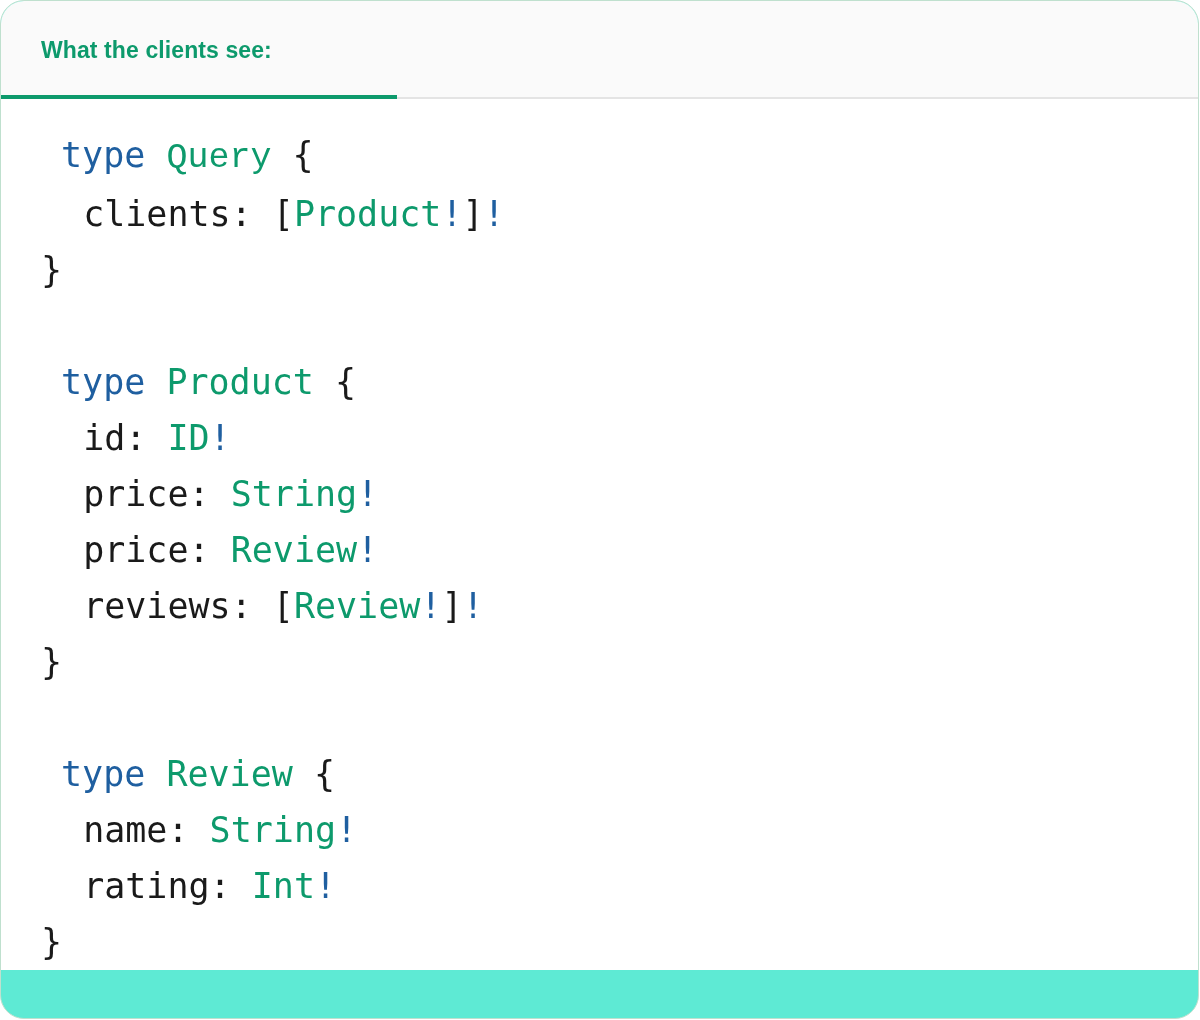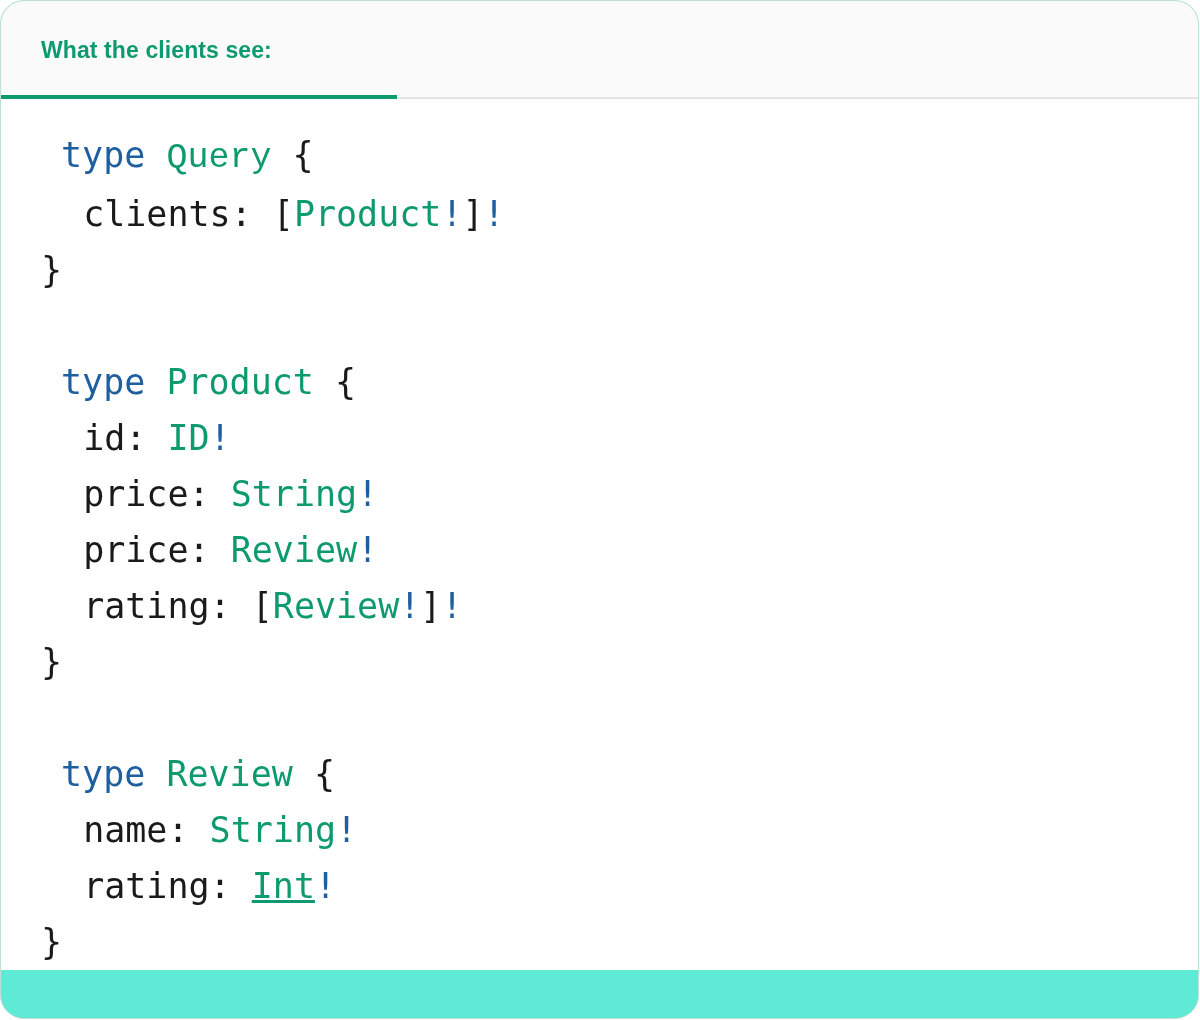--- a/index.html
+++ b/index.html
@@ -107,22 +107,22 @@
 
   <div class="code-area">
     <pre class="code"><span class="tok-kw" style="color: rgb(31, 95, 160);">type</span><span class="tok-plain" style="color: rgb(26, 26, 26);"> </span><span class="tok-type" style="color: rgb(13, 154, 108); font-family: Liberation Mono, monospace;">Query</span><span class="tok-plain" style="color: rgb(26, 26, 26);"> {</span>
   <span class="tok-plain" style="color: rgb(26, 26, 26);">clients: [</span><span class="tok-type" style="color: rgb(13, 154, 108);">Product</span><span class="tok-bang" style="color: rgb(31, 95, 160);">!</span><span class="tok-plain" style="color: rgb(26, 26, 26);">]</span><span class="tok-bang" style="color: rgb(31, 95, 160);">!</span>
 <span class="tok-plain" style="color: rgb(26, 26, 26);">}</span>
 
 <span class="tok-kw" style="color: rgb(31, 95, 160);">type</span><span class="tok-plain" style="color: rgb(26, 26, 26);"> </span><span class="tok-type" style="color: rgb(13, 154, 108);">Product</span><span class="tok-plain" style="color: rgb(26, 26, 26);"> {</span>
   <span class="tok-plain" style="color: rgb(26, 26, 26);">id: </span><span class="tok-type" style="color: rgb(13, 154, 108);">ID</span><span class="tok-bang" style="color: rgb(31, 95, 160);">!</span>
   <span class="tok-plain" style="color: rgb(26, 26, 26);">price: </span><span class="tok-type" style="color: rgb(13, 154, 108);">String</span><span class="tok-bang" style="color: rgb(31, 95, 160);">!</span>
   <span class="tok-plain" style="color: rgb(26, 26, 26);">price: </span><span class="tok-type" style="color: rgb(13, 154, 108);">Review</span><span class="tok-bang" style="color: rgb(31, 95, 160);">!</span>
-  <span class="tok-plain" style="color: rgb(26, 26, 26);">rating: [</span><span class="tok-type" style="color: rgb(13, 154, 108);">Review</span><span class="tok-bang" style="color: rgb(31, 95, 160);">!</span><span class="tok-plain" style="color: rgb(26, 26, 26);">]</span><span class="tok-bang" style="color: rgb(31, 95, 160);">!</span>
+  <span class="tok-plain" style="color: rgb(26, 26, 26);">reviews: [</span><span class="tok-type" style="color: rgb(13, 154, 108);">Review</span><span class="tok-bang" style="color: rgb(31, 95, 160);">!</span><span class="tok-plain" style="color: rgb(26, 26, 26);">]</span><span class="tok-bang" style="color: rgb(31, 95, 160);">!</span>
 <span class="tok-plain" style="color: rgb(26, 26, 26);">}</span>
 
 <span class="tok-kw" style="color: rgb(31, 95, 160);">type</span><span class="tok-plain" style="color: rgb(26, 26, 26);"> </span><span class="tok-type" style="color: rgb(13, 154, 108);">Review</span><span class="tok-plain" style="color: rgb(26, 26, 26);"> {</span>
   <span class="tok-plain" style="color: rgb(26, 26, 26);">name: </span><span class="tok-type" style="color: rgb(13, 154, 108);">String</span><span class="tok-bang" style="color: rgb(31, 95, 160);">!</span>
-  <span class="tok-plain" style="color: rgb(26, 26, 26);">rating: </span><span class="tok-type" style="color: rgb(13, 154, 108); text-decoration: underline;">Int</span><span class="tok-bang" style="color: rgb(31, 95, 160);">!</span>
+  <span class="tok-plain" style="color: rgb(26, 26, 26);">rating: </span><span class="tok-type" style="color: rgb(13, 154, 108);">Int</span><span class="tok-bang" style="color: rgb(31, 95, 160);">!</span>
 <span class="tok-plain" style="color: rgb(26, 26, 26);">}</span></pre>
   </div>
 
 </div>
 
 </body></html>

